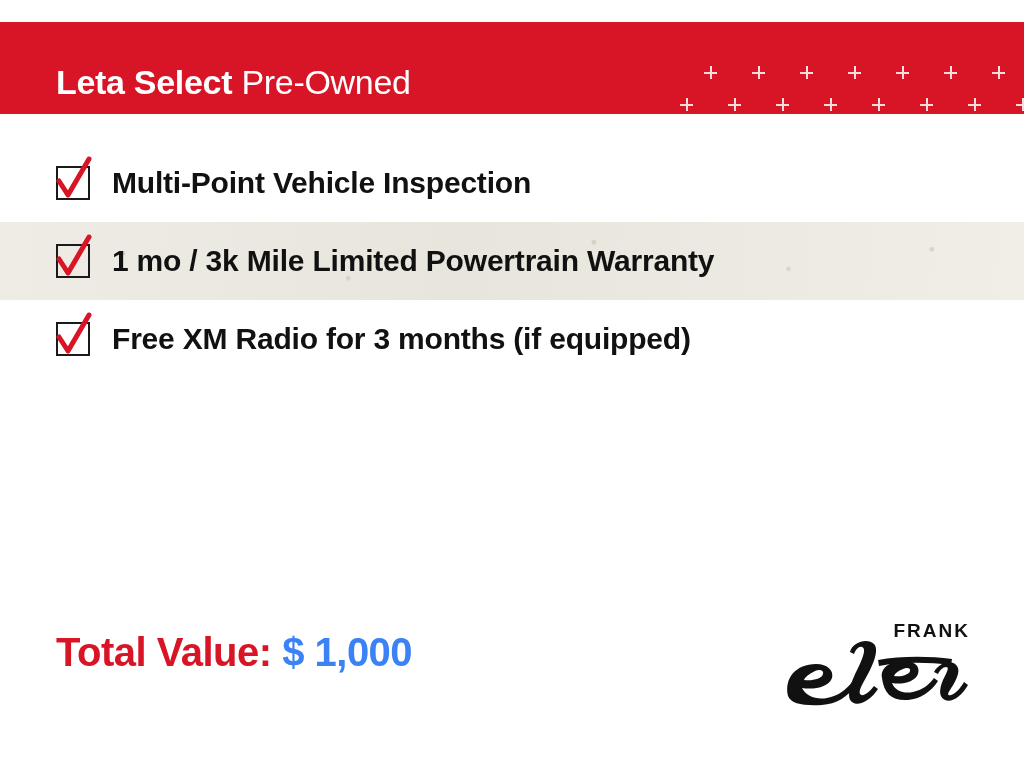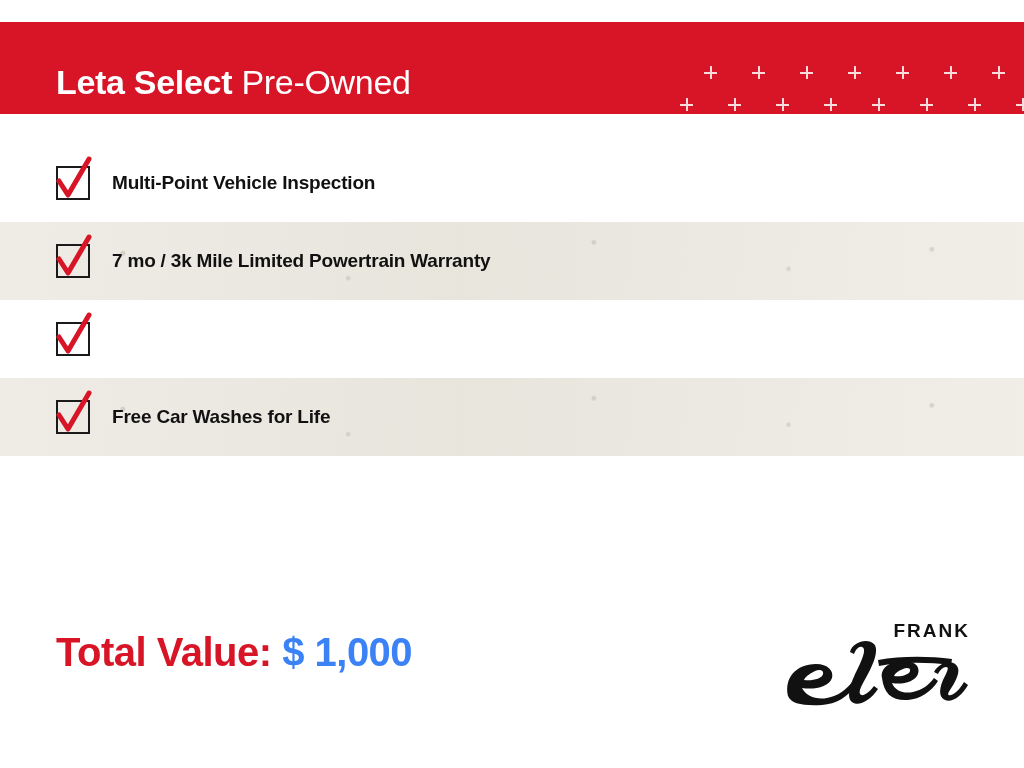--- a/index.html
+++ b/index.html
@@ -114,21 +114,21 @@
   .checkmark {
     position: absolute;
     left: -3px;
     top: -13px;
     width: 40px;
     height: 48px;
     pointer-events: none;
   }
   .row-label {
     margin-left: 22px;
-    font-size: 19px;
+    font-size: 30px;
     font-weight: bold;
     color: #111111;
     letter-spacing: -0.2px;
     white-space: nowrap;
   }
 
   
   .total {
     position: absolute;
     left: 56px;
@@ -209,39 +209,32 @@
       </div>
       <div class="row-label">Multi-Point Vehicle Inspection</div>
     </div>
 
     <div class="row shaded">
       <div class="checkbox">
         <svg class="checkmark" viewBox="0 0 40 48">
           <path d="M4 26 L13 40 L34 4" fill="none" stroke="#D71526" stroke-width="5" stroke-linecap="round" stroke-linejoin="round"></path>
         </svg>
       </div>
-      <div class="row-label">7 mo / 3k Mile Limited Powertrain Warranty</div>
+      <div class="row-label">1 mo / 3k Mile Limited Powertrain Warranty</div>
     </div>
 
     <div class="row">
       <div class="checkbox">
         <svg class="checkmark" viewBox="0 0 40 48">
           <path d="M4 26 L13 40 L34 4" fill="none" stroke="#D71526" stroke-width="5" stroke-linecap="round" stroke-linejoin="round"></path>
         </svg>
       </div>
-    </div>
-
-    <div class="row shaded">
-      <div class="checkbox">
-        <svg class="checkmark" viewBox="0 0 40 48">
-          <path d="M4 26 L13 40 L34 4" fill="none" stroke="#D71526" stroke-width="5" stroke-linecap="round" stroke-linejoin="round"></path>
-        </svg>
-      </div>
-      <div class="row-label">Free Car Washes for Life</div>
-    </div>
+      <div class="row-label">Free XM Radio for 3 months (if equipped)</div>
+    </div>
+
 
 
 
   </div>
 
   <div class="total">
     <span class="label">Total Value:</span>
     <span class="amount">$ 1,000</span>
   </div>
 

